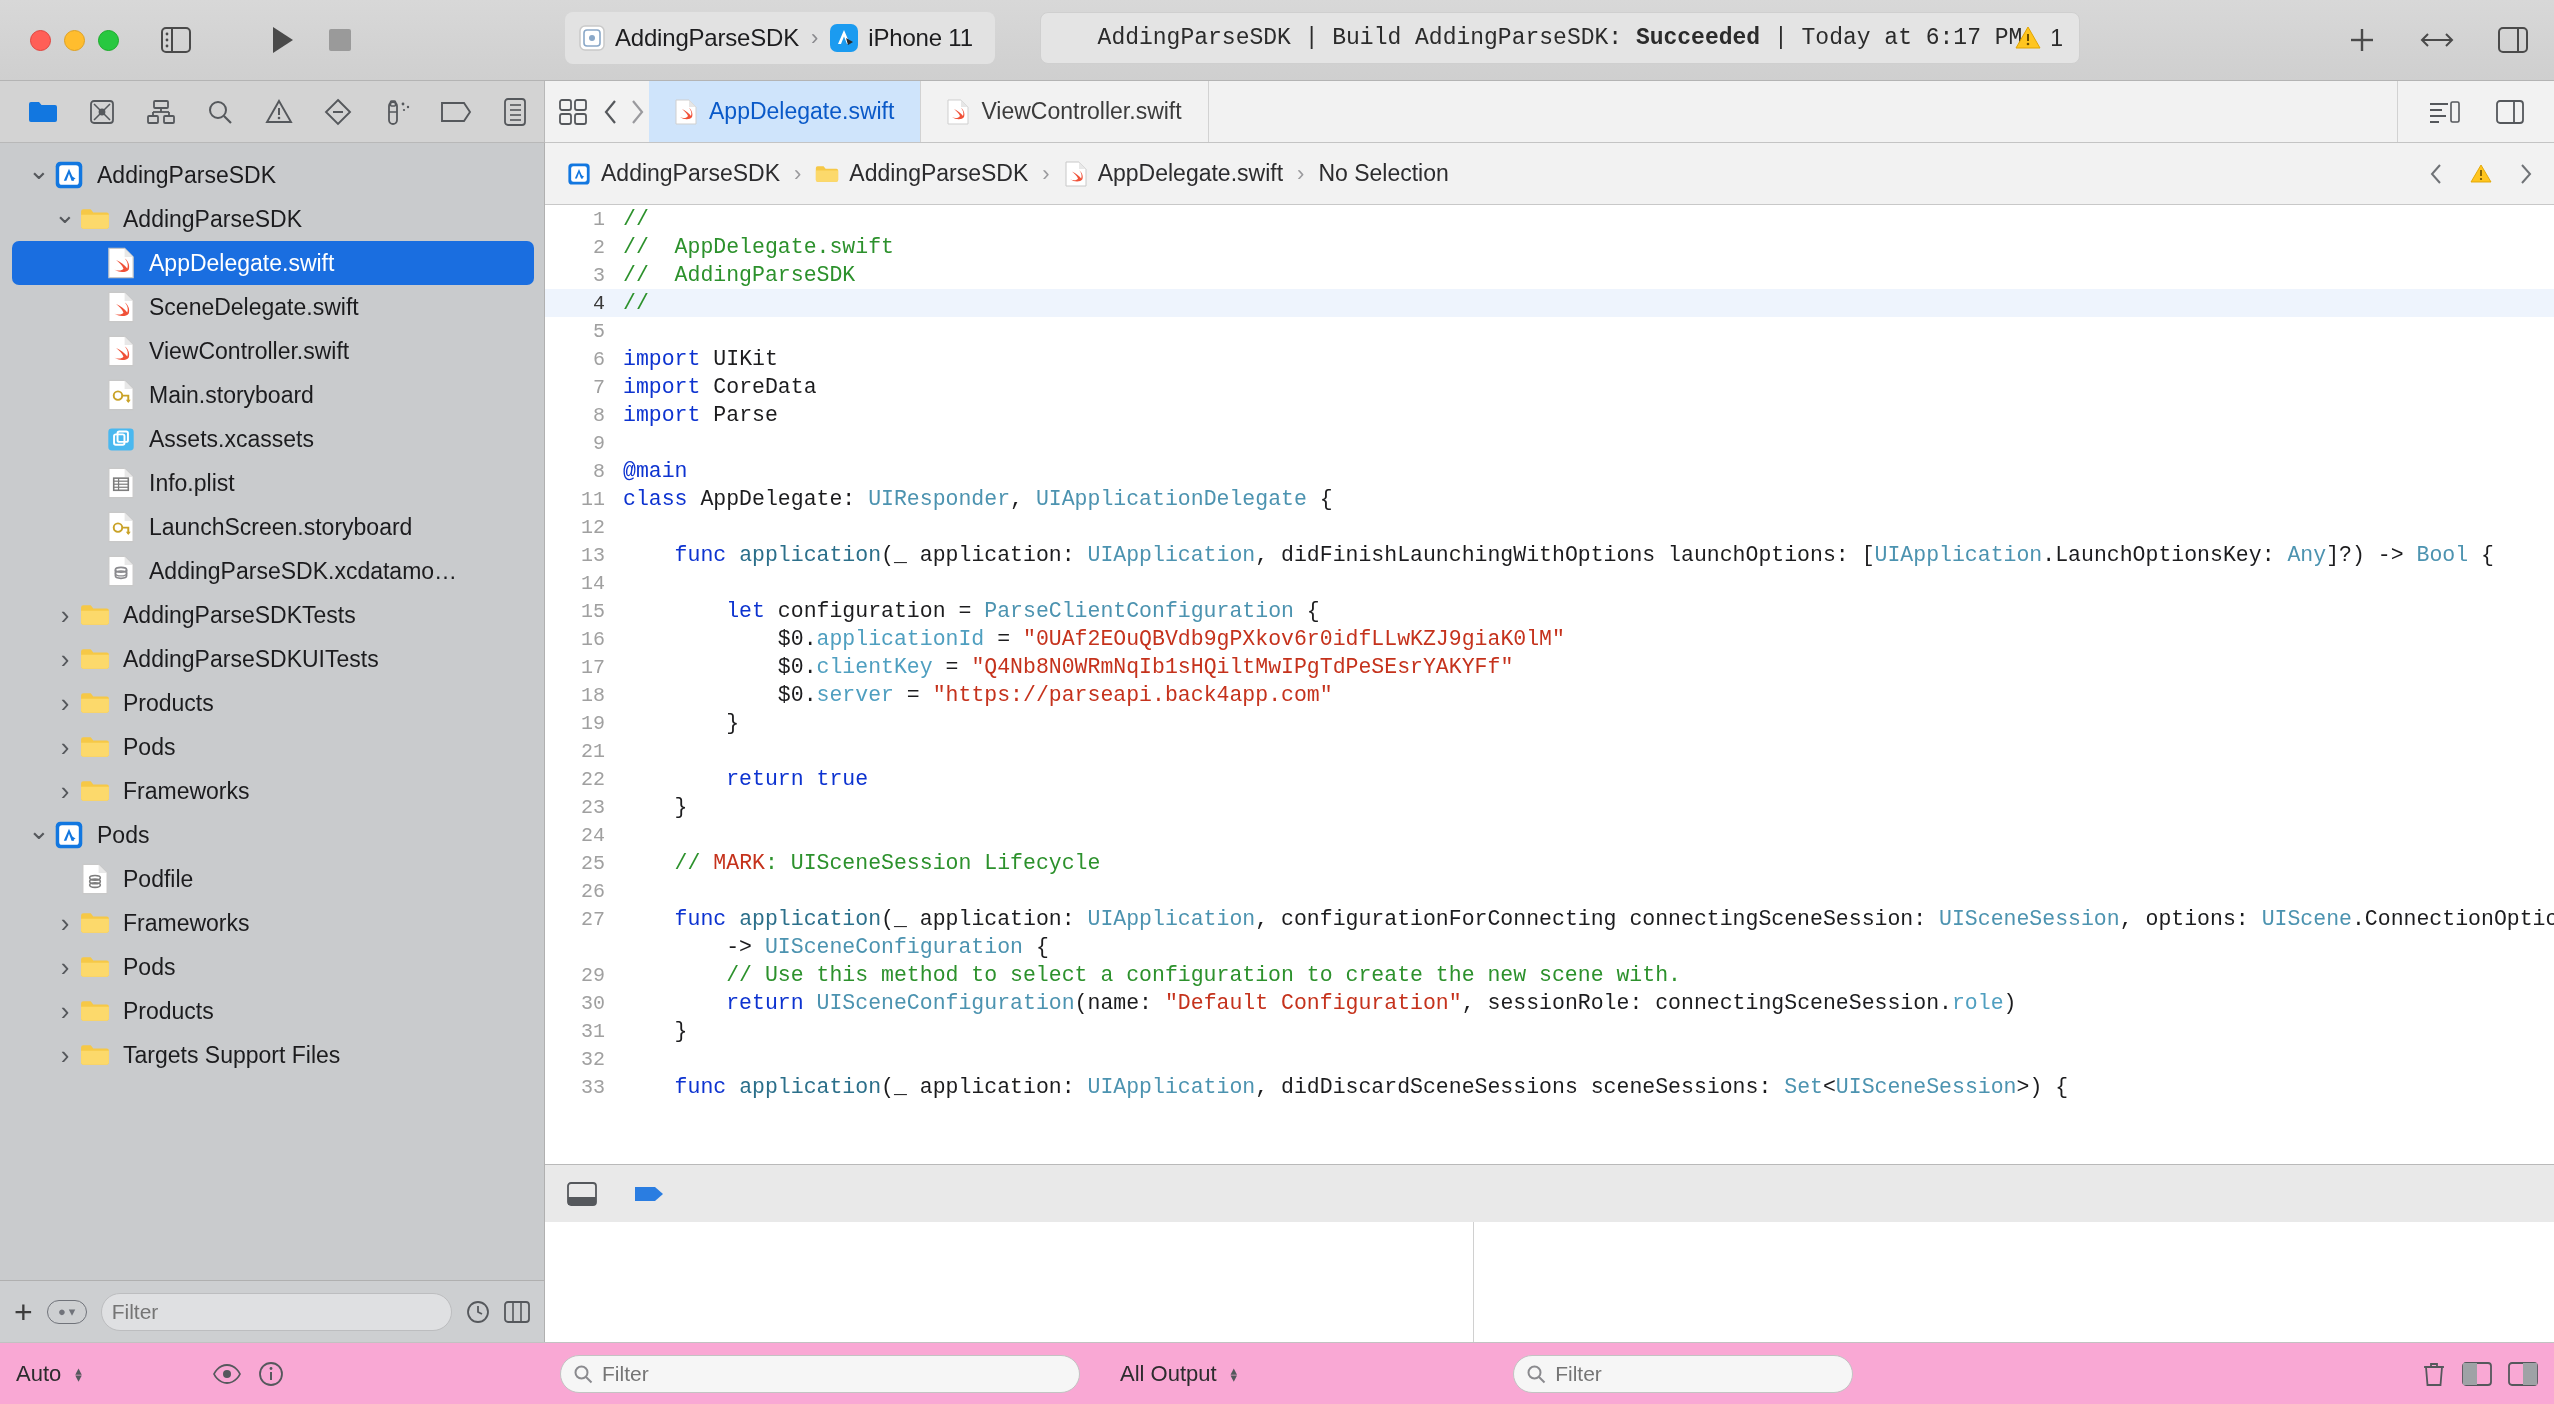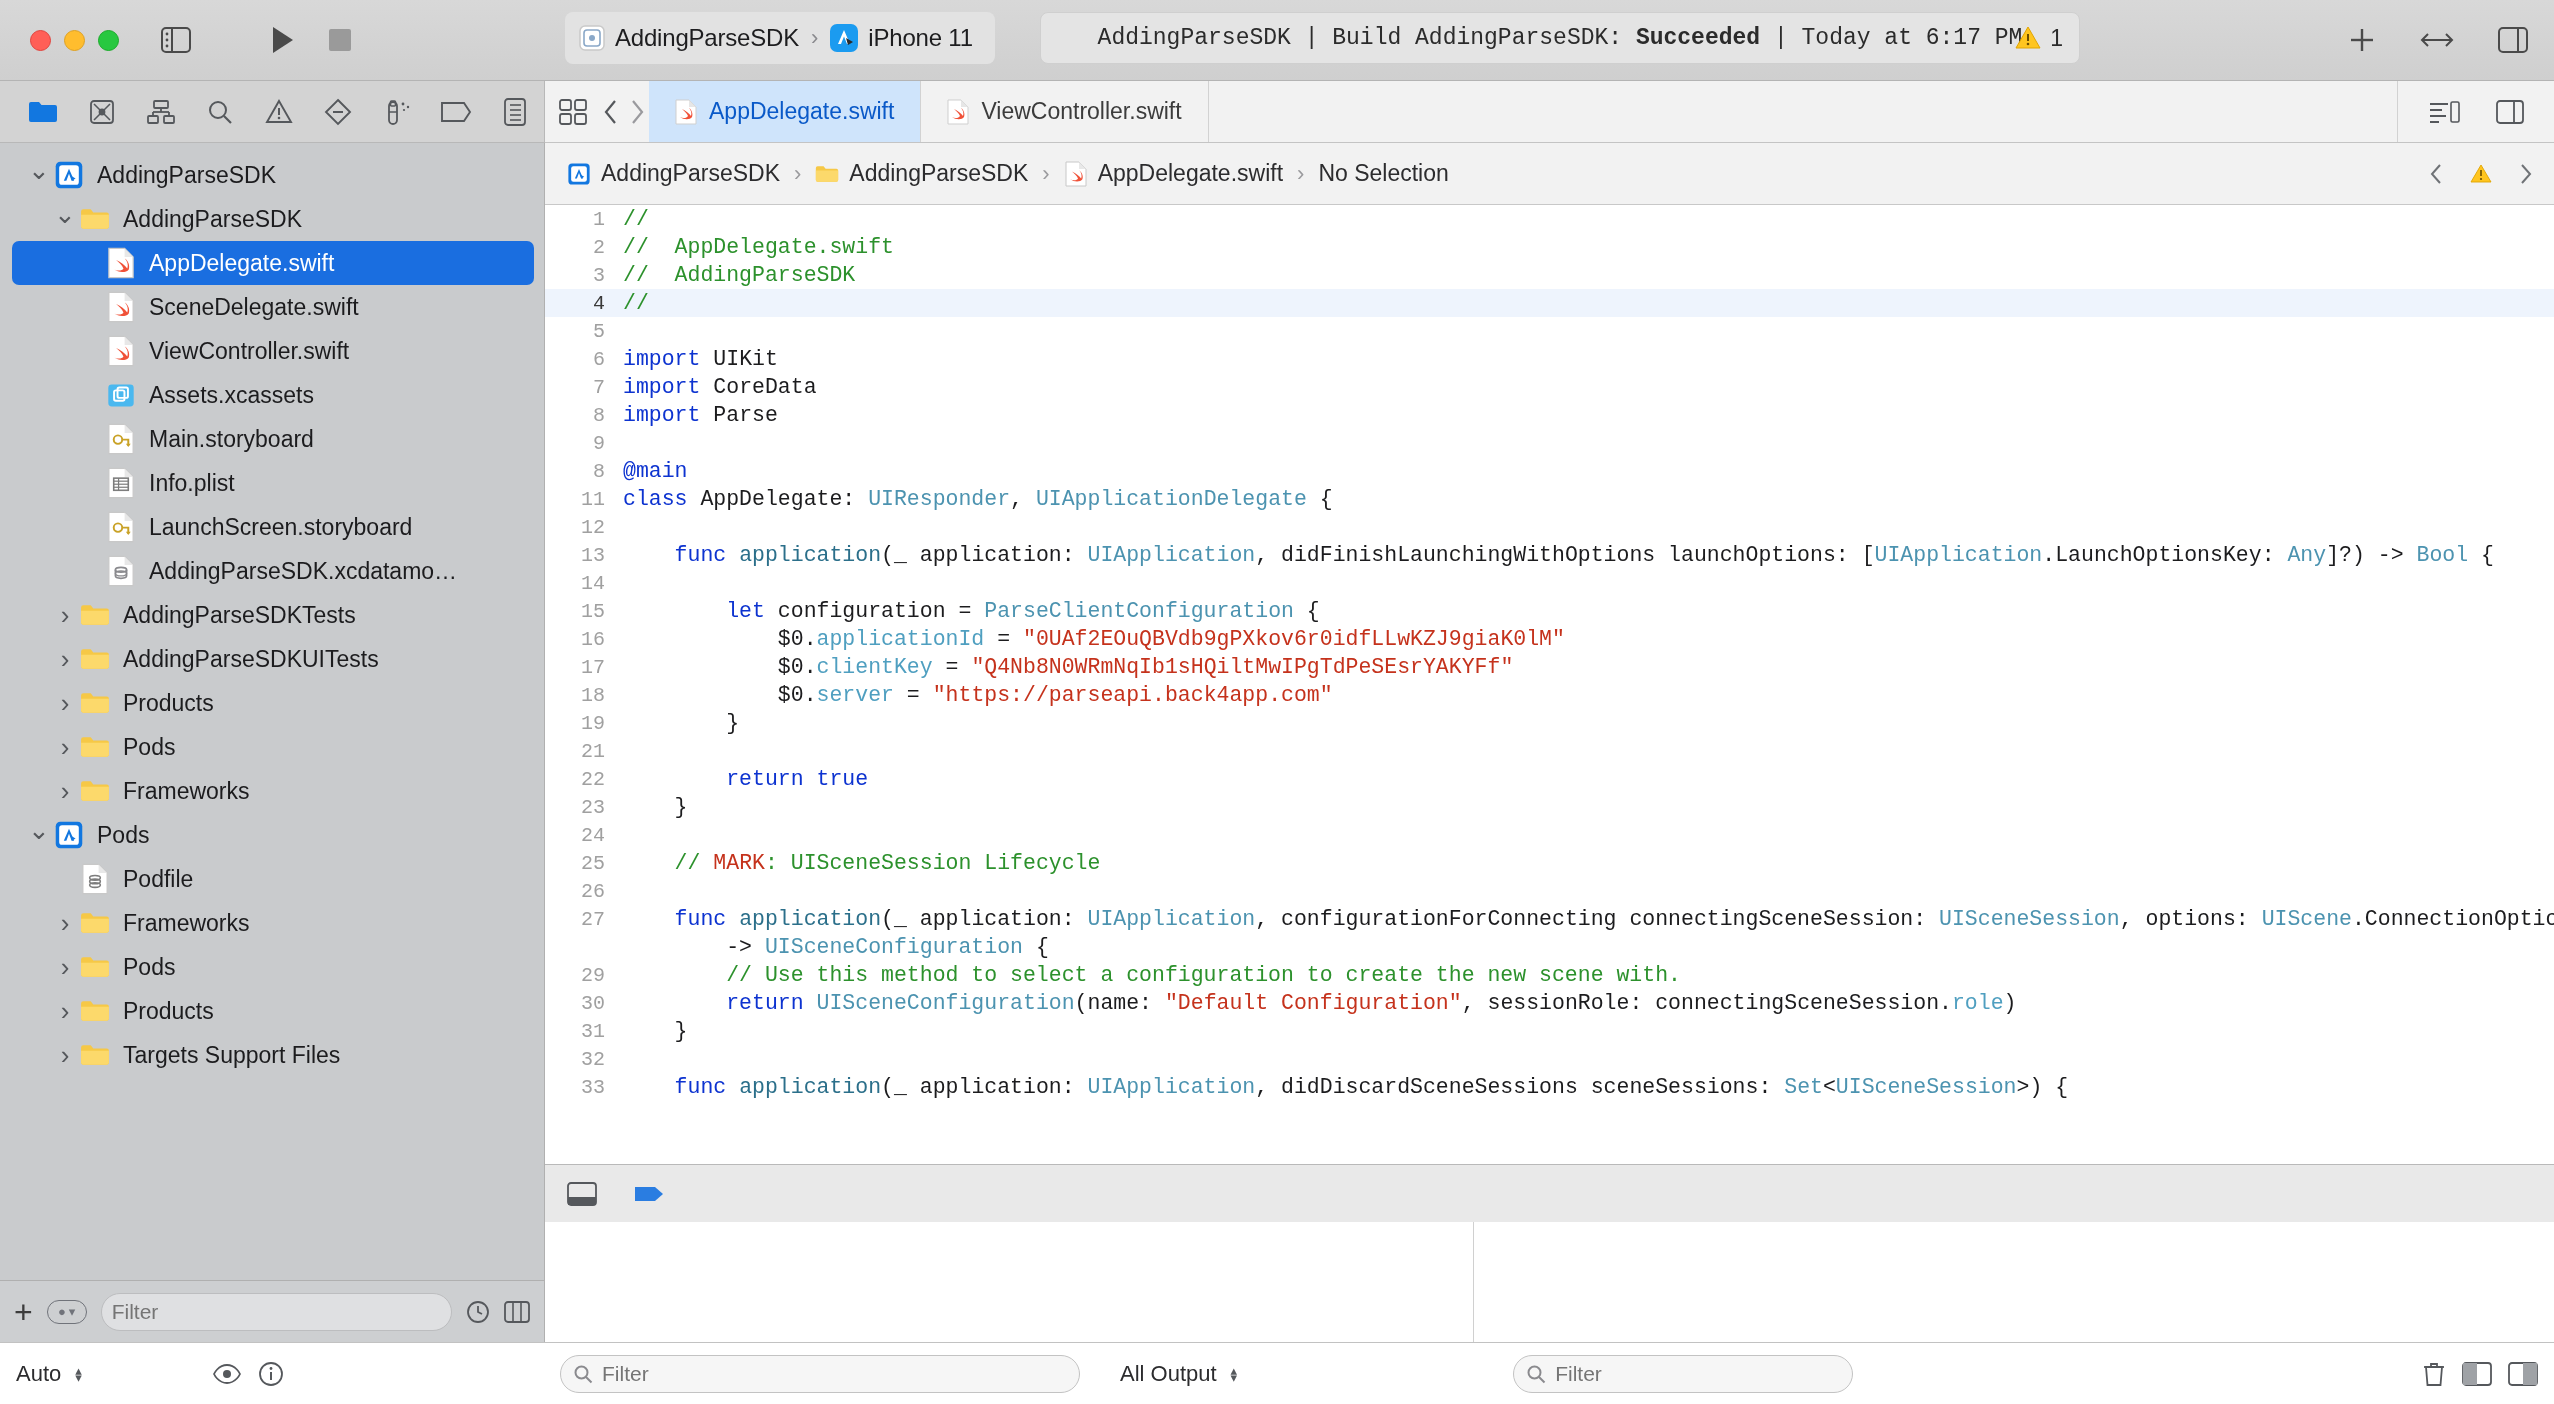--- a/index.html
+++ b/index.html
@@ -149,21 +149,21 @@
   
   .debug-bar {
     height: 58px; background: #e9e9e9; border-top: 1px solid #b9b9b9;
     display: flex; align-items: center; padding-left: 22px; gap: 36px; flex: none;
   }
   .debug-body { height: 120px; background: #ffffff; display: flex; flex: none; }
   .dbg-left { flex: 1; border-right: 1px solid #d0d0d0; }
   .dbg-right { width: 1080px; }
 
   .bottom-bar {
-    height: 62px; background: #ffffff; border-top: 1px solid #c2c2c2;
+    height: 62px; background: #f9a8d4; border-top: 1px solid #c2c2c2;
     display: flex; align-items: center; flex: none; padding: 0 16px; gap: 16px;
   }
   .bb-seg { display: flex; align-items: center; gap: 14px; }
   .bb-label { font-size: 22px; color: #2c2c2e; }
   .stepper { display: flex; flex-direction: column; line-height: 7px; font-size: 13px; color: #55585c; }
   .bb-filter {
     height: 38px; background: #f6f6f6; border: 1px solid #c3c3c3; border-radius: 19px;
     display: flex; align-items: center; padding: 0 12px; gap: 9px;
   }
   .bb-filter input { border: none; background: transparent; outline: none;
@@ -461,40 +461,40 @@
                 <path d="M2 2 h13 l7 7 v17 h-20 Z" fill="#ffffff" stroke="#c8c8c8" stroke-width="1"></path>
                 <path d="M15 2 l7 7 h-7 Z" fill="#e8e8e8"></path>
                 <path d="M6 19 c3 2 7 1.5 8-0.5 c-1-3 -4-5 -6-7 c4 2 7 4 9.2 7 c1-3 0-6 -2-8.2 c3 2.2 4.2 6 3.2 9 c-2.2 3 -8.4 3 -12.4 -0.3 Z" fill="#f05138"></path>
               </svg>
             </span>
             <span>ViewController.swift</span>
           </div>
           <div class="trow" style="padding-left: 66px;">
             <span class="disc empty"></span>
             <span class="ticon">
-              <svg viewBox="0 0 26 26" width="30" height="30">
-                <rect x="2" y="4" width="22" height="19" rx="3" fill="#4ab8ef"></rect>
-                <rect x="7" y="9" width="9" height="9" rx="1.5" fill="none" stroke="#ffffff" stroke-width="1.7"></rect>
-                <rect x="10" y="6.5" width="9" height="9" rx="1.5" fill="none" stroke="#ffffff" stroke-width="1.7"></rect>
-              </svg>
-            </span>
-            <span>Assets.xcassets</span>
-          </div>
-          <div class="trow" style="padding-left: 66px;">
-            <span class="disc empty"></span>
-            <span class="ticon">
               <svg viewBox="0 0 24 28" width="30" height="34">
                 <path d="M2 2 h13 l7 7 v17 h-20 Z" fill="#ffffff" stroke="#c8c8c8" stroke-width="1"></path>
                 <path d="M15 2 l7 7 h-7 Z" fill="#e8e8e8"></path>
                 <rect x="6" y="11" width="7" height="7" rx="3.5" fill="none" stroke="#c9a227" stroke-width="1.6"></rect>
                 <path d="M13 14.5 h5 v5" fill="none" stroke="#c9a227" stroke-width="1.6"></path>
                 <path d="M16 18 l2 2.5 l2 -2.5 z" fill="#c9a227"></path>
               </svg>
             </span>
             <span>Main.storyboard</span>
+          </div>
+          <div class="trow" style="padding-left: 66px;">
+            <span class="disc empty"></span>
+            <span class="ticon">
+              <svg viewBox="0 0 26 26" width="30" height="30">
+                <rect x="2" y="4" width="22" height="19" rx="3" fill="#4ab8ef"></rect>
+                <rect x="7" y="9" width="9" height="9" rx="1.5" fill="none" stroke="#ffffff" stroke-width="1.7"></rect>
+                <rect x="10" y="6.5" width="9" height="9" rx="1.5" fill="none" stroke="#ffffff" stroke-width="1.7"></rect>
+              </svg>
+            </span>
+            <span>Assets.xcassets</span>
           </div>
           <div class="trow" style="padding-left: 66px;">
             <span class="disc empty"></span>
             <span class="ticon">
               <svg viewBox="0 0 24 28" width="30" height="34">
                 <path d="M2 2 h13 l7 7 v17 h-20 Z" fill="#ffffff" stroke="#c8c8c8" stroke-width="1"></path>
                 <path d="M15 2 l7 7 h-7 Z" fill="#e8e8e8"></path>
                 <rect x="6" y="10" width="12" height="10" fill="none" stroke="#7d7d7d" stroke-width="1.3"></rect>
                 <line x1="6" y1="12.5" x2="18" y2="12.5" stroke="#7d7d7d" stroke-width="1"></line>
                 <line x1="6" y1="15" x2="18" y2="15" stroke="#7d7d7d" stroke-width="1"></line>

